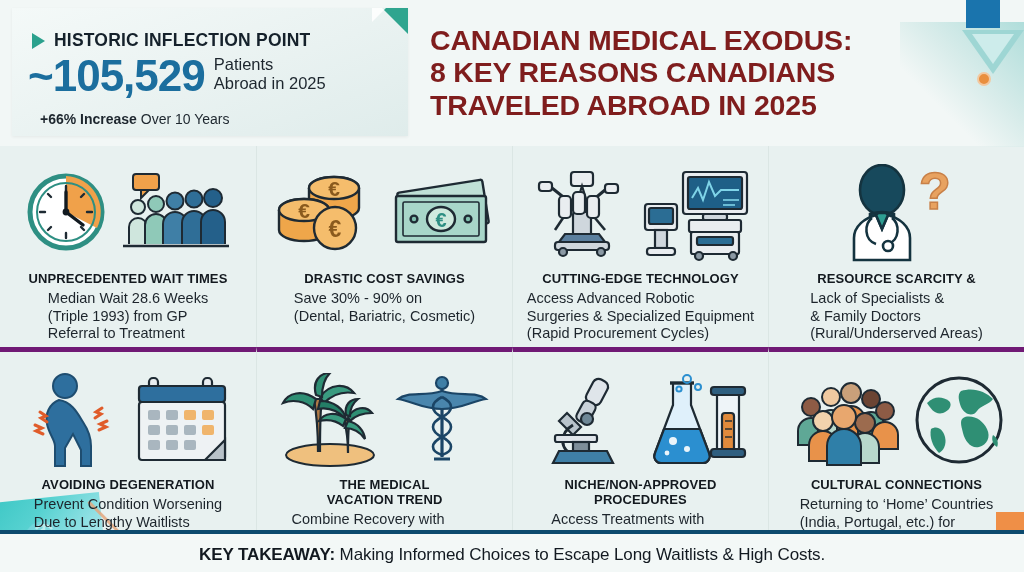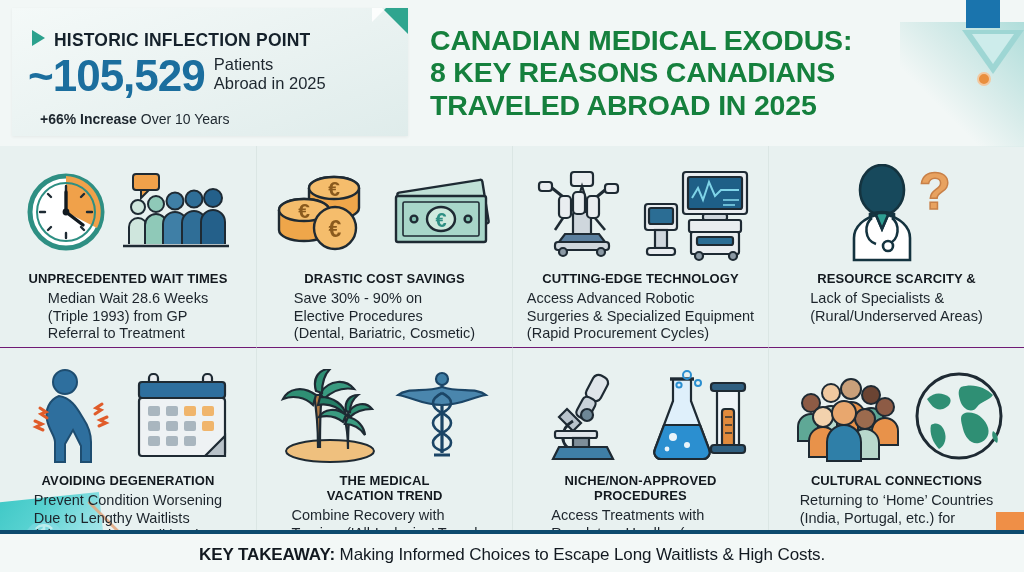--- a/index.html
+++ b/index.html
@@ -45,43 +45,43 @@
     position:absolute;left:12px;top:8px;width:396px;height:128px;
     background:linear-gradient(160deg,#f4f9f8 0%,#e9f2f1 55%,#dfeceb 100%);
     box-shadow:0 1px 3px rgba(0,0,0,.06);
     overflow:hidden;
   }
   .badge-corner{position:absolute;right:0;top:0;width:0;height:0;
     border-left:26px solid transparent;border-top:26px solid #2fa58f;}
   .badge-corner-fold{position:absolute;right:22px;top:0;width:0;height:0;
     border-right:14px solid transparent;border-top:14px solid #ffffff;opacity:.85;}
 
-  .stat-kicker{position:absolute;left:20px;top:22px;display:flex;align-items:flex-start;gap:9px;}
+  .stat-kicker{position:absolute;left:20px;top:22px;display:flex;align-items:center;gap:9px;}
   .kicker-tri{width:0;height:0;border-top:8px solid transparent;border-bottom:8px solid transparent;
     border-left:13px solid #2ba18d;}
   .kicker-text{font-size:17.5px;font-weight:bold;letter-spacing:.2px;color:#15212b;}
 
   .stat-row{position:absolute;left:16px;top:46px;display:flex;align-items:flex-start;}
   .stat-number{font-size:44px;font-weight:bold;color:#1b6e9e;line-height:1;letter-spacing:-1px;text-align:center;}
   .stat-unit{margin-left:9px;margin-top:1px;font-size:16.5px;color:#1d262e;line-height:1.18;}
 
   .stat-sub{position:absolute;left:28px;top:103px;font-size:14px;color:#1d262e;}
   .stat-sub b{font-weight:bold;}
 
   .title{position:absolute;left:430px;top:24px;width:560px;
-    font-size:28.5px;font-weight:bold;line-height:1.14;color:#15803d;
+    font-size:28.5px;font-weight:bold;line-height:1.14;color:#7f1d1d;
     letter-spacing:-.2px;text-transform:uppercase;}
 
   
   .grid{position:absolute;left:0;top:146px;width:1024px;height:384px;
     display:grid;grid-template-columns:repeat(4,1fr);grid-template-rows:repeat(2,1fr);}
   .card{position:relative;display:flex;flex-direction:column;align-items:center;
     padding:8px 8px 4px;box-sizing:border-box;}
   .card + .card{border-left:1px solid #dbe6e4;}
-  .card.r2{border-top:1px solid #701a75;}
+  .card.r2{border-top:5px solid #701a75;}
   .card.c1.r2{border-left:none;}
 
   .icon-wrap{height:112px;display:flex;align-items:center;justify-content:center;gap:6px;
     margin-top:4px;}
   .icon-wrap svg{display:block;}
 
   .card-title{font-size:13px;font-weight:bold;color:#13191f;text-align:center;
     letter-spacing:.1px;line-height:1.15;margin-top:2px;text-transform:uppercase;}
   .card-body{font-size:14.5px;color:#1d252c;text-align:left;line-height:1.22;margin-top:3px;
     padding:0 4px;}
@@ -220,21 +220,20 @@
             <ellipse cx="55" cy="53" rx="14" ry="12" fill="#cfeade"></ellipse>
             <circle cx="28" cy="53" r="3.4" fill="#7fbfae"></circle>
             <circle cx="82" cy="53" r="3.4" fill="#7fbfae"></circle>
           </g>
           <text x="55" y="61" font-size="20" font-weight="bold" fill="#2e8f83" text-anchor="middle" font-family="'Liberation Sans',sans-serif">€</text>
         </svg>
       </div>
       <div class="card-title">DRASTIC COST SAVINGS</div>
       <div class="card-body">
         <div>Save 30% - 90% on</div>
-        <div>Elective Procedures</div>
         <div>(Dental, Bariatric, Cosmetic)</div>
       </div>
     </div>
 
     <div class="card c3 r1">
       <div class="icon-wrap">
         <svg width="106" height="96" viewBox="0 0 106 96">
           <g stroke="#1e2a33" stroke-width="2.2" fill="#e9edf0">
             <rect x="42" y="6" width="22" height="14" rx="3"></rect>
             <path d="M53 20 L45 46 h16 Z"></path>
@@ -293,20 +292,21 @@
             <path d="M50 54 c-8 6 -8 22 4 26" fill="none"></path>
             <path d="M70 54 c8 6 8 22 -4 26" fill="none"></path>
             <circle cx="66" cy="82" r="5" fill="#ffffff"></circle>
           </g>
           <text x="113" y="45" font-size="52" font-weight="bold" fill="#e8a260" text-anchor="middle" stroke="#c88048" stroke-width="1.5" font-family="'Liberation Sans',sans-serif">?</text>
         </svg>
       </div>
       <div class="card-title">RESOURCE SCARCITY &amp;</div>
       <div class="card-body">
         <div>Lack of Specialists &amp;</div>
+        <div>&amp; Family Doctors</div>
         <div>(Rural/Underserved Areas)</div>
       </div>
     </div>
 
     <div class="card c1 r2">
       <div class="icon-wrap">
         <svg width="104" height="96" viewBox="0 0 104 96">
           <g fill="#2e6f9e" stroke="#1e4d70" stroke-width="2">
             <circle cx="44" cy="14" r="12"></circle>
             <path d="M38 28 c-10 4 -14 14 -12 24 c2 10 8 16 8 22 v20 h10 v-18 l8 -14 l8 16 v16 h10 v-20 c0 -10 -4 -18 -8 -24 c-4 -6 -10 -20 -24 -22Z"></path>

